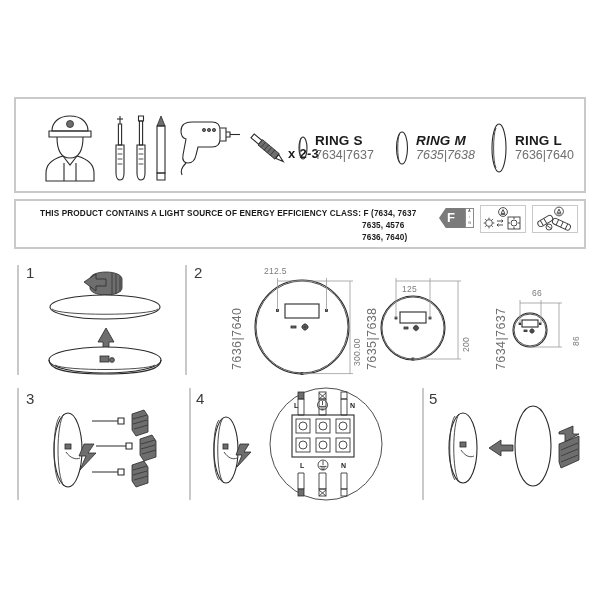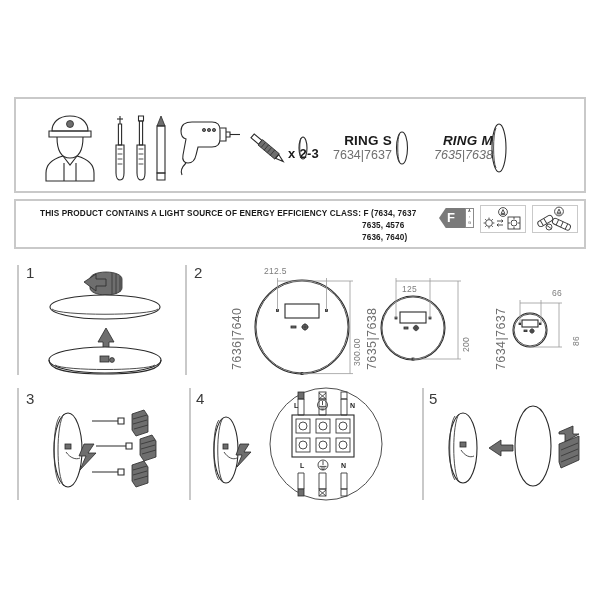--- a/index.html
+++ b/index.html
@@ -10,21 +10,21 @@
   }
   .sheet{position:absolute;left:0;top:0;width:600px;height:440px;}
 
   
   .panel{position:absolute;border:2px solid #c9c9c9;background:#fff;box-sizing:border-box;}
   #tools-panel{left:14px;top:97px;width:572px;height:96px;}
   #energy-panel{left:14px;top:199px;width:572px;height:50px;}
   .tool{position:absolute;}
 
   
-  .ring-item{position:absolute;display:flex;align-items:center;gap:24px;text-align:right;}
+  .ring-item{position:absolute;display:flex;align-items:center;gap:6px;}
   .ring-text{line-height:1.05;}
   .ring-name{font-size:13.5px;font-weight:600;color:#1a1a1a;letter-spacing:.2px;white-space:nowrap;}
   .ring-codes{font-size:12.5px;color:#6f6f6f;white-space:nowrap;}
 
   
   .energy-text{position:absolute;left:24px;top:7px;font-size:8.2px;line-height:1.45;
     letter-spacing:.15px;color:#1a1a1a;white-space:pre;font-weight:600;}
   .energy-badge{position:absolute;left:423px;top:7px;width:36px;height:20px;}
   .badge-arrow{position:absolute;left:0;top:0;width:26px;height:20px;background:#7a7a7a;
      clip-path:polygon(0% 50%, 26% 0%, 100% 0%, 100% 100%, 26% 100%);}
@@ -145,20 +145,24 @@
         <div class="ring-name">RING M</div>
         <div class="ring-codes">7635|7638</div>
       </div>
     </div>
 
     <div class="ring-item" style="left:473px;top:18px;">
       <svg width="20" height="62" viewBox="0 0 20 62">
         <ellipse class="ln" cx="10" cy="31" rx="7" ry="24"></ellipse>
         <path class="ln-thin" d="M7 11 C3.8 17 3.8 45 7 51"></path>
       </svg>
+      <div class="ring-text">
+        <div class="ring-name">RING L</div>
+        <div class="ring-codes">7636|7640</div>
+      </div>
     </div>
   </div>
 
   <div class="panel" id="energy-panel">
     <div class="energy-text"><span>THIS PRODUCT CONTAINS A LIGHT SOURCE OF ENERGY EFFICIENCY CLASS: F (7634, 7637</span><br><span style="display:inline-block;padding-left:322px;">7635, 4576</span><br><span style="display:inline-block;padding-left:322px;">7636, 7640)</span></div>
 
     <div class="energy-badge">
       <div class="badge-arrow"></div>
       <div class="badge-letter">F</div>
       <div class="badge-scale">
@@ -263,21 +267,21 @@
       <rect class="fill-d" x="57" y="53" width="2" height="2"></rect>
       <rect class="fill-d" x="40" y="94" width="2" height="2"></rect>
       <rect class="fill-d" x="32" y="63" width="4" height="2"></rect>
       <circle class="fill-d" cx="44" cy="64" r="2.4"></circle>
       <path class="ln-thin" d="M44 60.8 L44 67.2 M40.8 64 L47.2 64"></path>
       <path class="dimln" d="M24 14 L24 54 M58 14 L58 54 M24 17 L58 17"></path>
       <path class="dimln" d="M58 17 L89 17 M41 95 L89 95 M86 17 L86 95"></path>
     </svg>
 
     <div class="code-v" style="left:304px;top:106px;">7634|7637</div>
-    <div class="dim" style="left:342px;top:24px;margin-left:20px;">66</div>
+    <div class="dim" style="left:342px;top:24px;">66</div>
     <div class="dim vert" style="left:381px;top:82px;">86</div>
     <svg width="90" height="112" viewBox="0 0 90 112" style="position:absolute;left:310px;top:0;">
       <circle class="ln" cx="30" cy="66" r="17"></circle>
       <circle class="ln-thin" cx="30" cy="66" r="16"></circle>
       <rect class="ln" x="22" y="56" width="16" height="7"></rect>
       <rect class="fill-d" x="19" y="59" width="1.6" height="1.6"></rect>
       <rect class="fill-d" x="39.4" y="59" width="1.6" height="1.6"></rect>
       <rect class="fill-d" x="24" y="66" width="3" height="1.6"></rect>
       <circle class="fill-d" cx="32" cy="67" r="2"></circle>
       <path class="ln-thin" d="M32 64.4 L32 69.6 M29.4 67 L34.6 67"></path>

